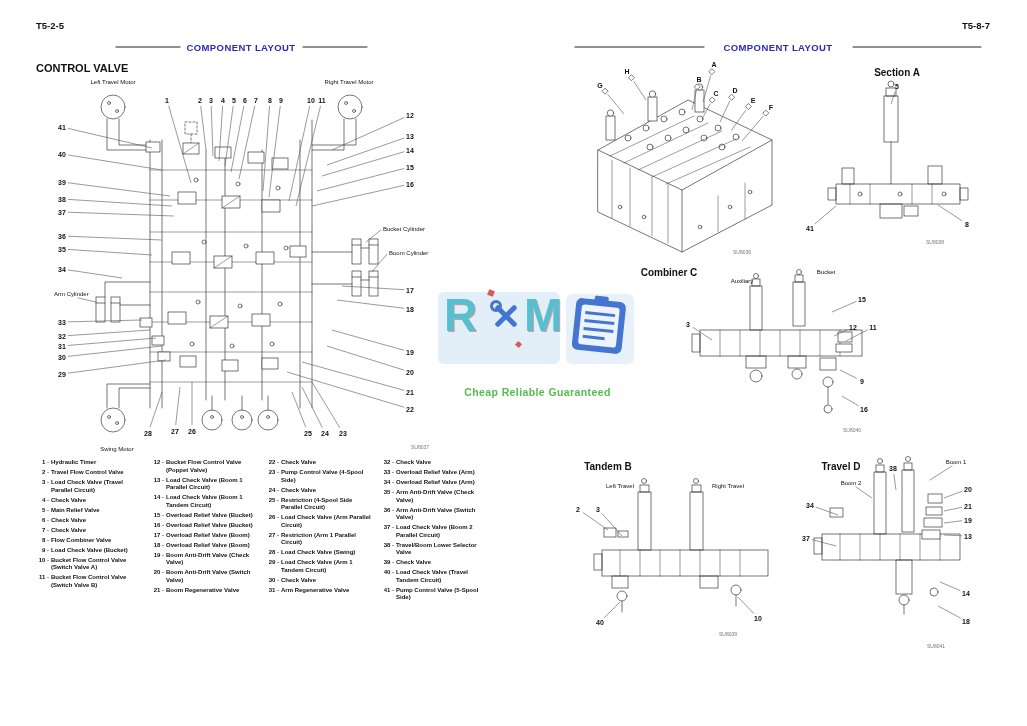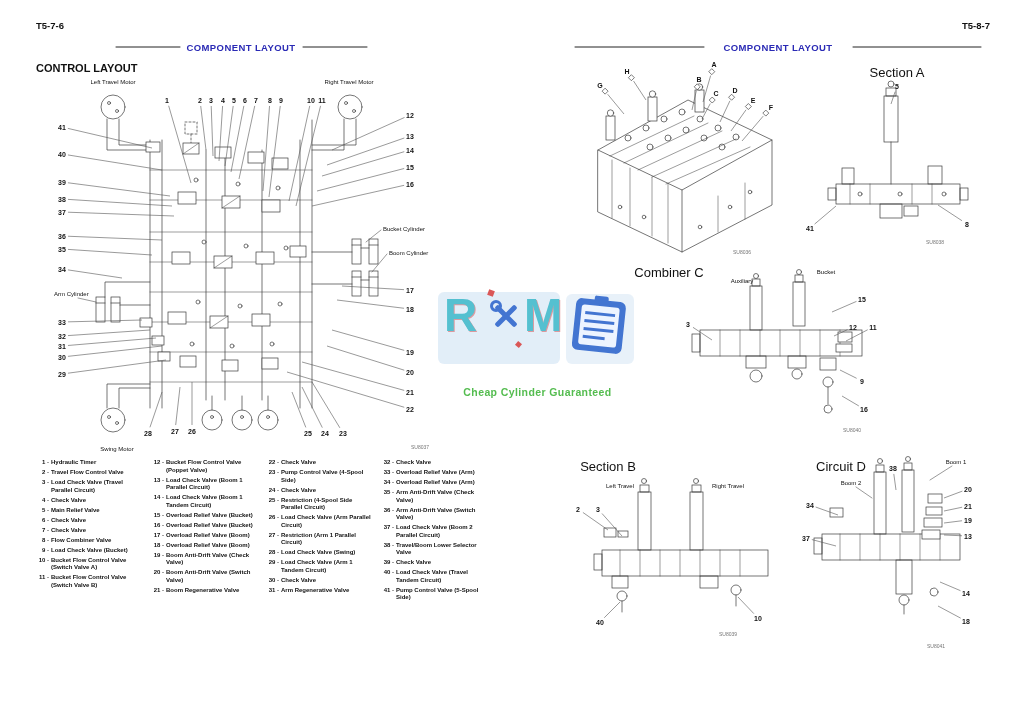--- a/index.html
+++ b/index.html
@@ -11,21 +11,21 @@
   #leaders{z-index:3;}
   #callout-layer{z-index:4;width:1027px;height:726px;}
   #leaders line{stroke:#555;stroke-width:.6;}
   #leaders polygon{stroke:#444;stroke-width:.7;}
   .page-num{position:absolute;top:20px;font-size:9.5px;font-weight:bold;z-index:2;}
   .header-title{position:absolute;top:42px;font-size:9.5px;font-weight:bold;color:#2a2ab5;
                 letter-spacing:.4px;transform:translateX(-50%);white-space:nowrap;z-index:2;}
   .doc-title{position:absolute;left:36px;top:62px;font-size:11px;font-weight:bold;z-index:2;}
   .dia-label{position:absolute;font-size:6px;transform:translate(-50%,-50%);white-space:nowrap;z-index:2;}
   .dia-label.la{transform:translate(0,-50%);}
-  .sec-label{position:absolute;font-size:13px;font-weight:400;transform:translate(-50%,-50%);white-space:nowrap;z-index:2;}
+  .sec-label{position:absolute;font-size:10px;font-weight:700;transform:translate(-50%,-50%);white-space:nowrap;z-index:2;}
   .sub-label{position:absolute;font-size:6px;transform:translate(-50%,-50%);white-space:nowrap;z-index:2;}
   .fig-code{position:absolute;font-size:5px;color:#777;transform:translate(-50%,-50%);white-space:nowrap;z-index:2;}
   .callout{position:absolute;font-size:7px;font-weight:600;transform:translate(-50%,-50%);white-space:nowrap;}
   .callout.letter{font-weight:bold;}
   #legend{position:absolute;left:36px;top:459px;width:452px;display:flex;gap:8px;z-index:2;}
   .legend-col{flex:1;min-width:0;}
   .legend-item{display:flex;font-size:6px;font-weight:600;line-height:1.25;margin-bottom:2.5px;}
   .ln{min-width:13px;text-align:right;margin-right:2px;flex:none;}
   .lt{flex:1;}
   #watermark{position:absolute;left:430px;top:286px;width:215px;height:118px;z-index:6;opacity:.82;pointer-events:none;}
@@ -315,38 +315,38 @@
       <line x1="815.650451469569" y1="507.01801838198895" x2="838" y2="515"></line>
       <line x1="811.7974096376075" y1="539.545975903362" x2="836" y2="546"></line>
       <line x1="962.3820249345857" y1="491.10674064953037" x2="944" y2="498"></line>
       <line x1="962.1261174815744" y1="507.22372552467203" x2="944" y2="511"></line>
       <line x1="962.046332739718" y1="520.7442084075352" x2="944" y2="523"></line>
       <line x1="962.0052015614459" y1="535.7502167317269" x2="944" y2="535"></line>
       <line x1="960.4741964935887" y1="590.6621600549798" x2="940" y2="582"></line>
       <line x1="960.7111201798273" y1="618.1666715249075" x2="938" y2="606"></line>
     </svg>
 
-  <div class="page-num" style="left:36px">T5-7-6</div>
+  <div class="page-num" style="left:36px">T5-2-5</div>
   <div class="page-num" style="right:37px">T5-8-7</div>
   <div class="header-title" style="left:241px">COMPONENT LAYOUT</div>
   <div class="header-title" style="left:778px">COMPONENT LAYOUT</div>
-  <div class="doc-title">CONTROL LAYOUT</div>
+  <div class="doc-title">CONTROL VALVE</div>
 
   <div class="dia-label" style="left:113px;top:82px">Left Travel Motor</div>
   <div class="dia-label" style="left:349px;top:82px">Right Travel Motor</div>
   <div class="dia-label la" style="left:383px;top:229px">Bucket Cylinder</div>
   <div class="dia-label la" style="left:389px;top:253px">Boom Cylinder</div>
   <div class="dia-label la" style="left:54px;top:294px">Arm Cylinder</div>
   <div class="dia-label" style="left:117px;top:449px">Swing Motor</div>
   <div class="fig-code" style="left:420px;top:447px">SU8037</div>
 
   <div class="sec-label" style="left:897px;top:72px">Section A</div>
   <div class="sec-label" style="left:669px;top:272px">Combiner C</div>
-  <div class="sec-label" style="left:608px;top:466px">Section B</div>
-  <div class="sec-label" style="left:841px;top:466px">Circuit D</div>
+  <div class="sec-label" style="left:608px;top:466px">Tandem B</div>
+  <div class="sec-label" style="left:841px;top:466px">Travel D</div>
 
   <div class="sub-label" style="left:742px;top:281px">Auxiliary</div>
   <div class="sub-label" style="left:826px;top:272px">Bucket</div>
   <div class="sub-label" style="left:620px;top:486px">Left Travel</div>
   <div class="sub-label" style="left:728px;top:486px">Right Travel</div>
   <div class="sub-label" style="left:851px;top:483px">Boom 2</div>
   <div class="sub-label" style="left:956px;top:462px">Boom 1</div>
 
   <div class="fig-code" style="left:742px;top:252px">SU8036</div>
   <div class="fig-code" style="left:935px;top:242px">SU8038</div>
@@ -621,16 +621,16 @@
       <rect x="4" y="6" width="50" height="52" rx="6" fill="#1b57c8"></rect>
       <rect x="10" y="12" width="38" height="40" rx="3" fill="#eaf2ff"></rect>
       <g stroke="#1b57c8" stroke-width="3">
         <line x1="14" y1="20" x2="44" y2="20"></line>
         <line x1="14" y1="28" x2="44" y2="28"></line>
         <line x1="14" y1="36" x2="44" y2="36"></line>
         <line x1="14" y1="44" x2="36" y2="44"></line>
       </g>
       <rect x="22" y="2" width="14" height="8" rx="2" fill="#1b57c8"></rect>
     </svg>
-    <div class="wm-tag">Cheap Cylinder Guaranteed</div>
+    <div class="wm-tag">Cheap Reliable Guaranteed</div>
   </div>
 
 </div>
 
 </body></html>

